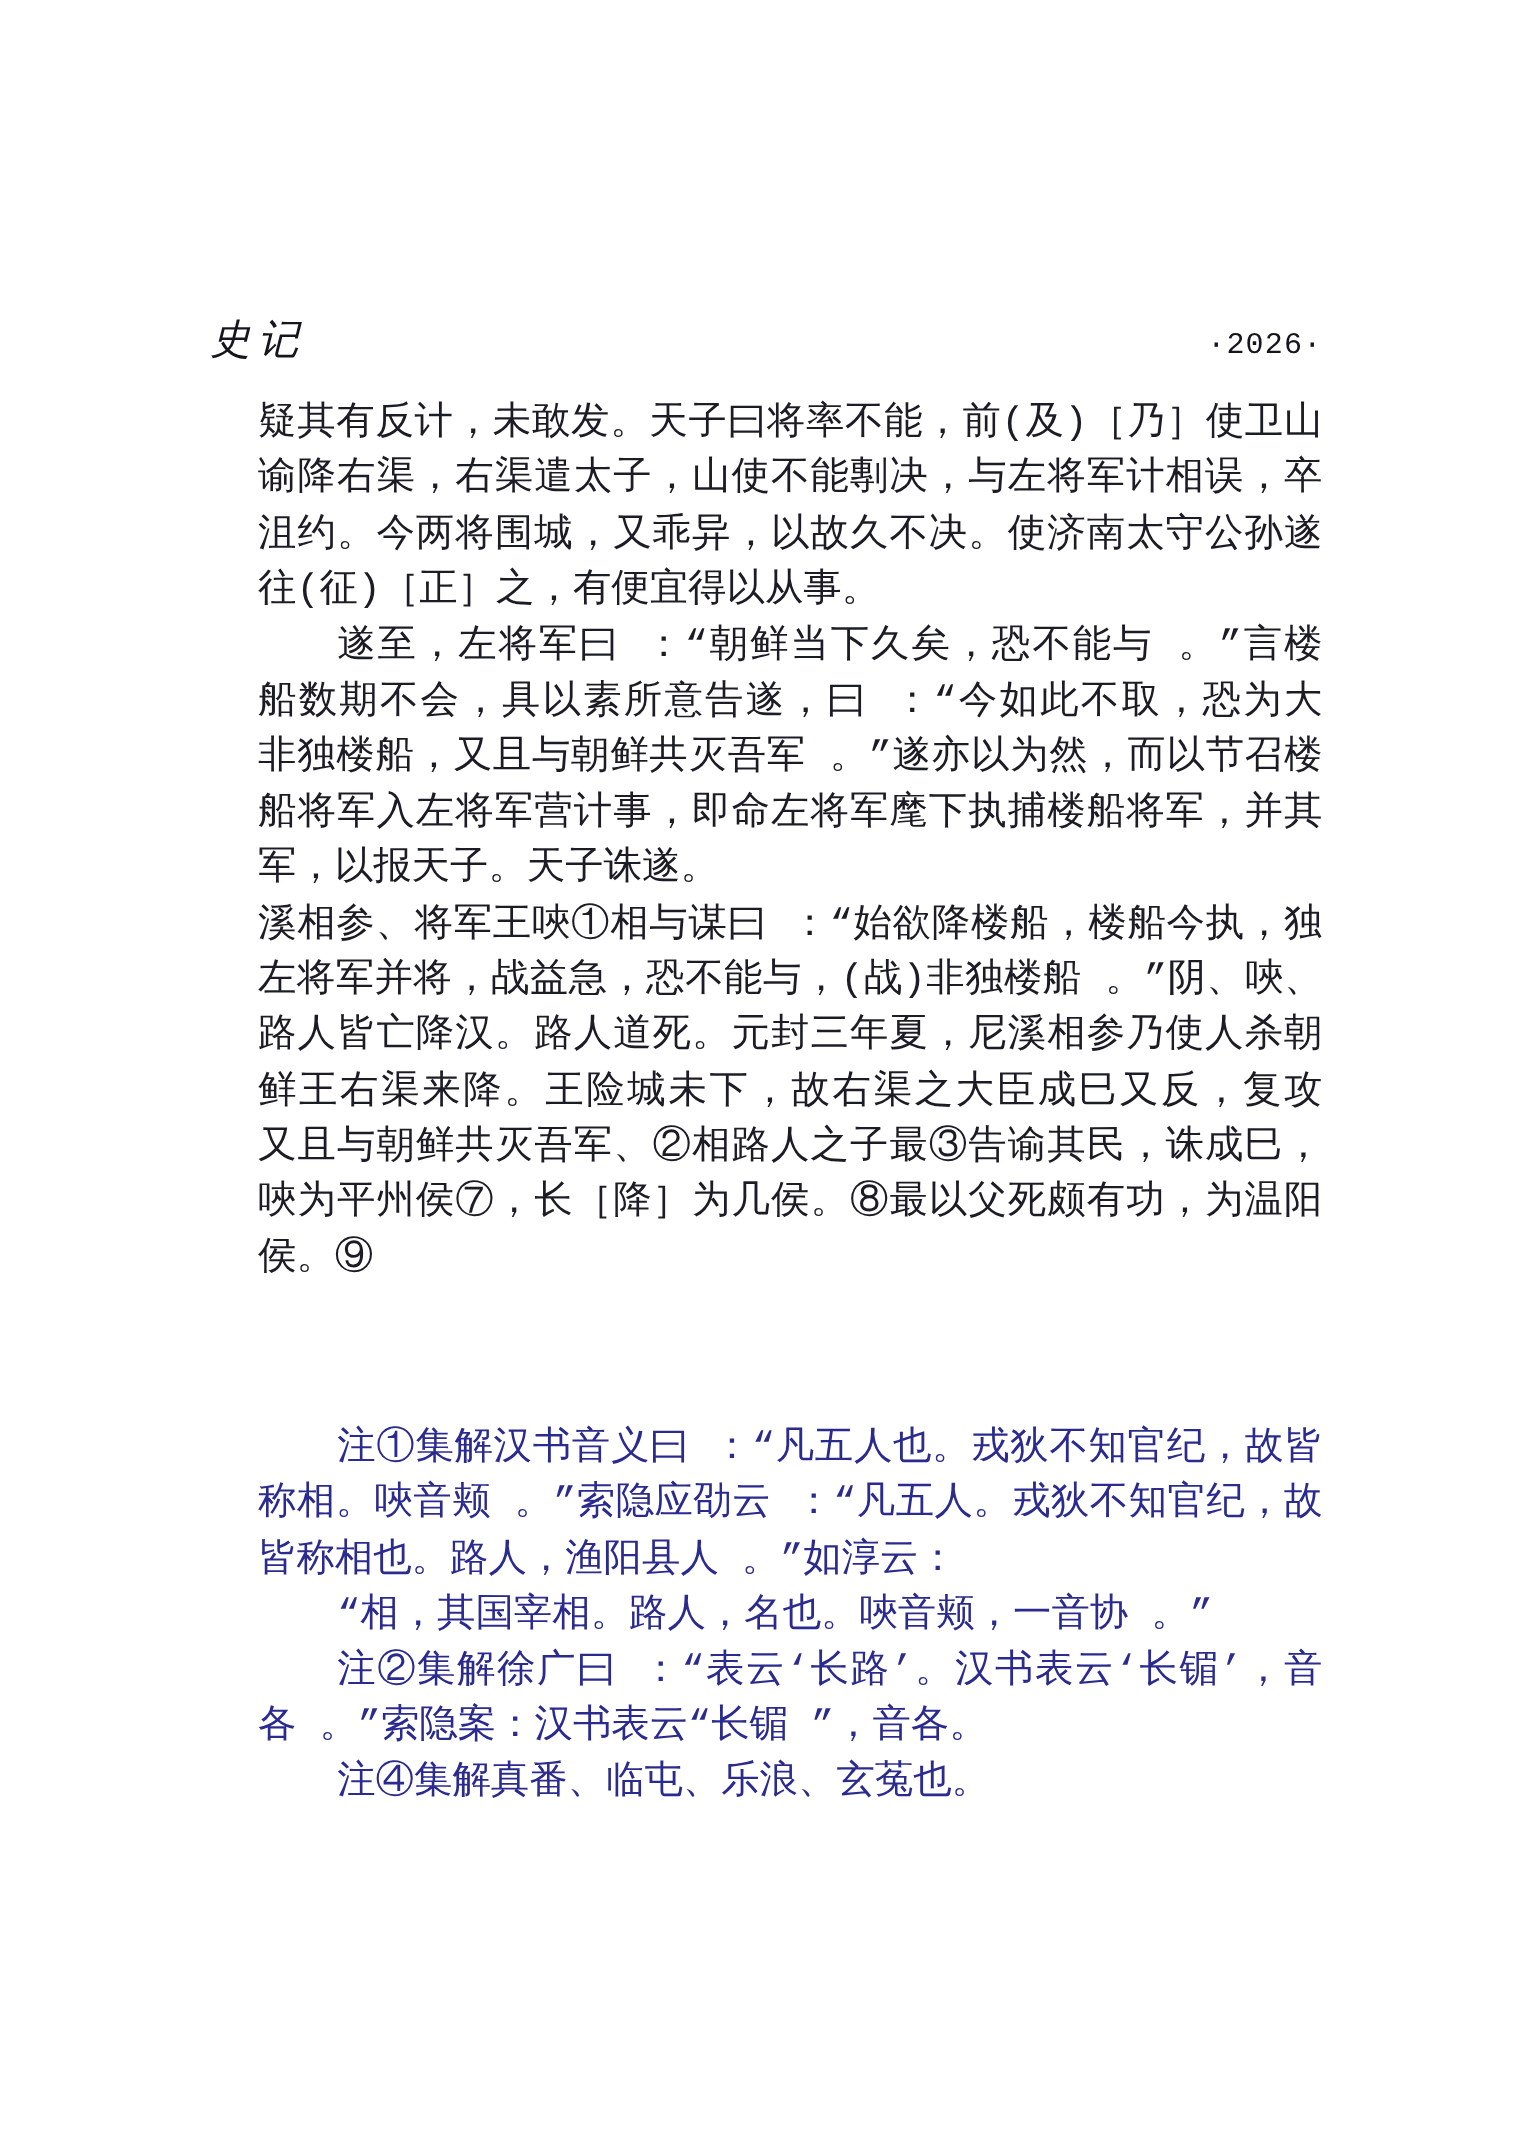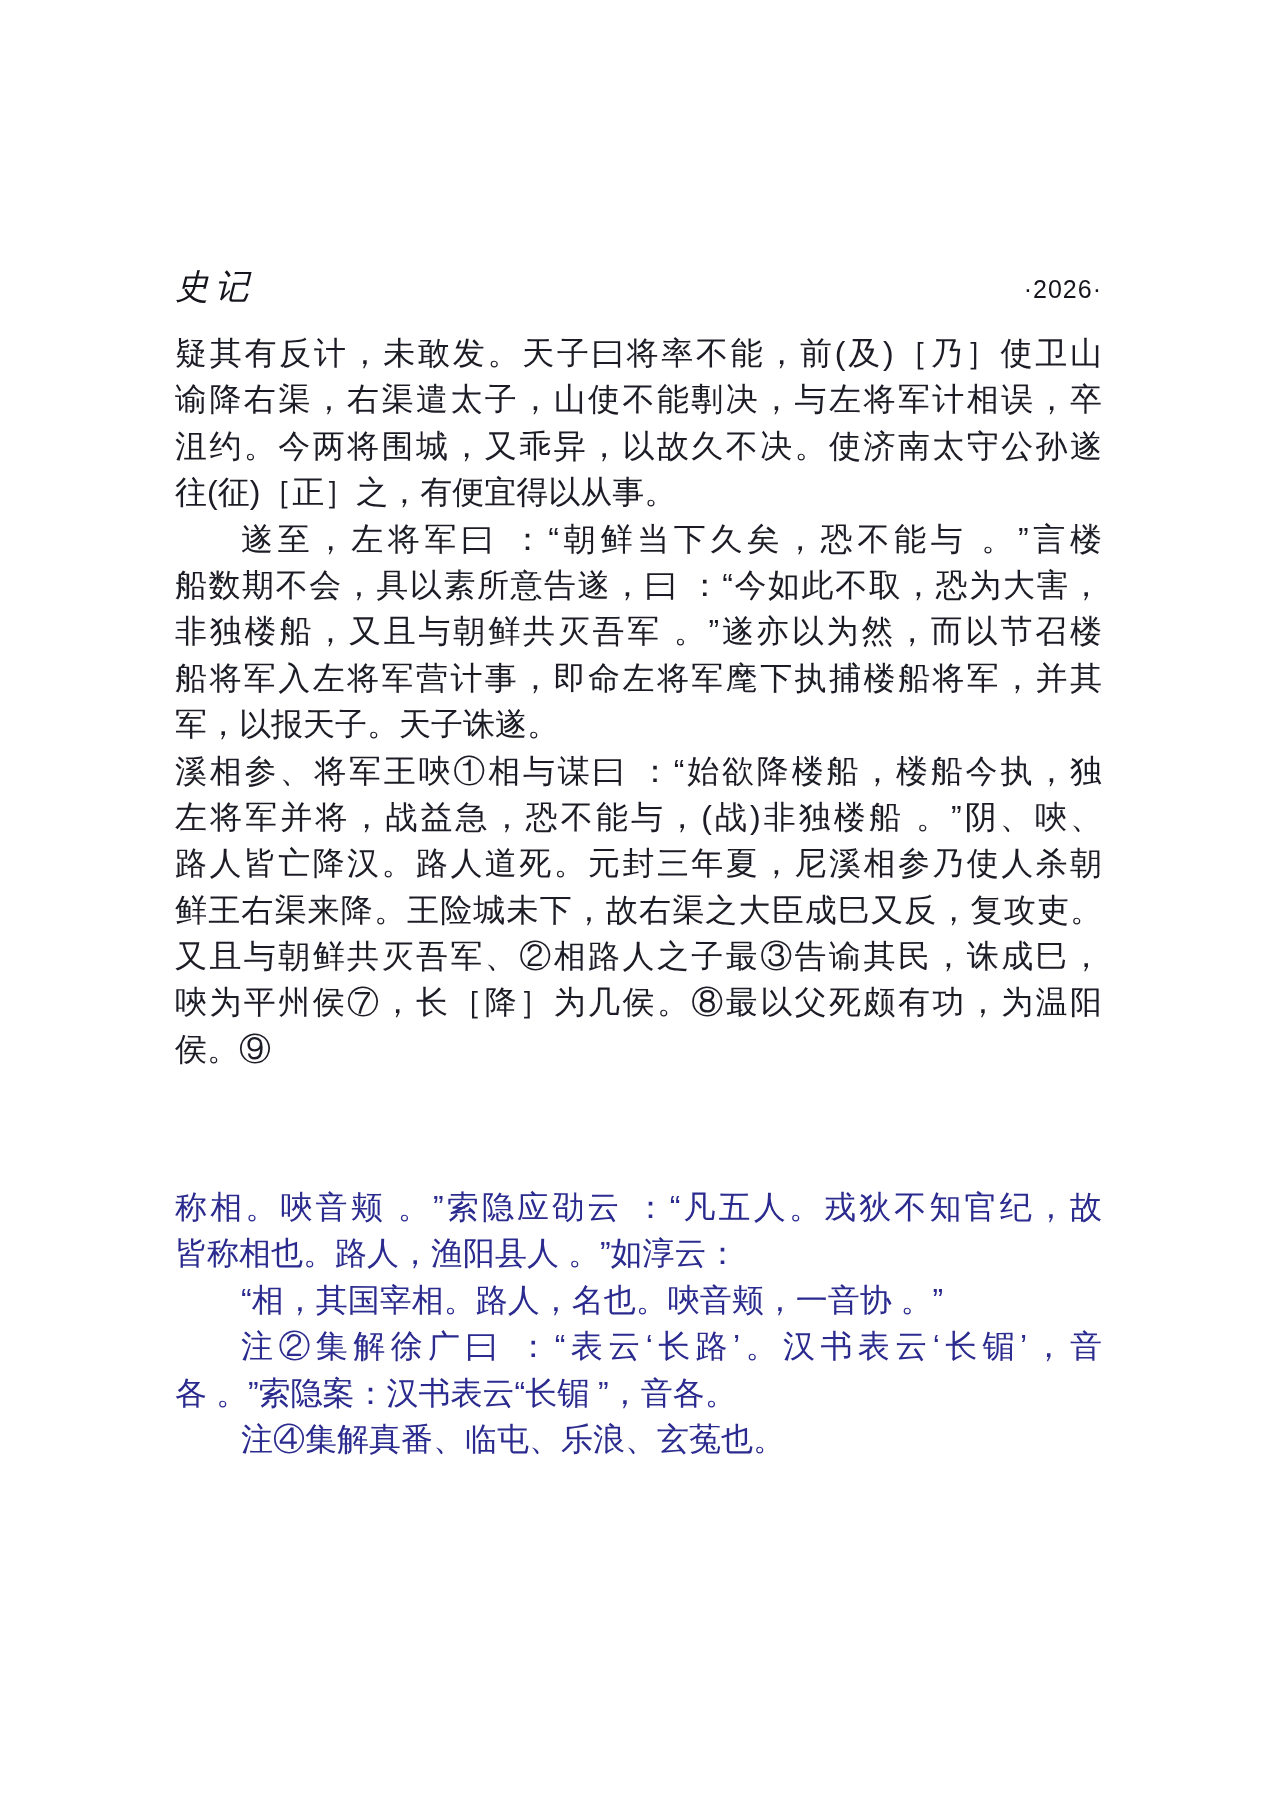--- a/index.html
+++ b/index.html
@@ -1,21 +1,21 @@
 <!DOCTYPE html>
 <html><head>
 <meta charset="utf-8">
 <style>
   html, body { margin: 0; padding: 0; background: #ffffff; }
   .page {
     position: relative;
     width: 1283px;
     height: 1795px;
     background: #ffffff;
-    font-family: Liberation Sans, sans-serif;
+    font-family: Liberation Mono, monospace;
     overflow: hidden;
   }
   .header-row {
     position: absolute;
     top: 266px;
     left: 175px;
     width: 927px;
     display: flex;
     justify-content: space-between;
     align-items: baseline;
@@ -39,20 +39,21 @@
     font-size: 32px;
   }
   .main-block { top: 330px; }
   .anno-block { top: 1184px; }
   .text-line {
     height: 46.4px;
     line-height: 46.4px;
     white-space: normal;
     overflow: hidden;
     text-align: left;
+    margin-left: 40px;
   }
   .text-line.fill {
     text-align: justify;
     text-align-last: justify;
     text-justify: inter-character;
   }
   .text-line.indent { text-indent: 66px; }
 </style>
 </head>
 <body>
@@ -76,20 +77,21 @@
       <div class="text-line fill">溪相参、将军王唊①相与谋曰 ：“始欲降楼船，楼船今执，独</div>
       <div class="text-line fill">左将军并将，战益急，恐不能与，(战)非独楼船 。”阴、唊、</div>
       <div class="text-line fill">路人皆亡降汉。路人道死。元封三年夏，尼溪相参乃使人杀朝</div>
       <div class="text-line fill">鲜王右渠来降。王险城未下，故右渠之大臣成巳又反，复攻吏。</div>
       <div class="text-line fill">又且与朝鲜共灭吾军、②相路人之子最③告谕其民，诛成巳，</div>
       <div class="text-line fill">唊为平州侯⑦，长［降］为几侯。⑧最以父死颇有功，为温阳</div>
       <div class="text-line">侯。⑨</div>
     </div>
 
   <div class="text-block anno-block" style="color: rgb(43, 43, 143);">
+      <div class="text-line fill indent">注①集解汉书音义曰 ：“凡五人也。戎狄不知官纪，故皆</div>
       <div class="text-line fill">称相。唊音颊 。”索隐应劭云 ：“凡五人。戎狄不知官纪，故</div>
       <div class="text-line">皆称相也。路人，渔阳县人 。”如淳云：</div>
       <div class="text-line indent">“相，其国宰相。路人，名也。唊音颊，一音协 。”</div>
       <div class="text-line fill indent">注②集解徐广曰 ：“表云‘长路’。汉书表云‘长镅’，音</div>
       <div class="text-line">各 。”索隐案：汉书表云“长镅 ”，音各。</div>
       <div class="text-line indent">注④集解真番、临屯、乐浪、玄菟也。</div>
     </div>
 </div>
 
 </body></html>

